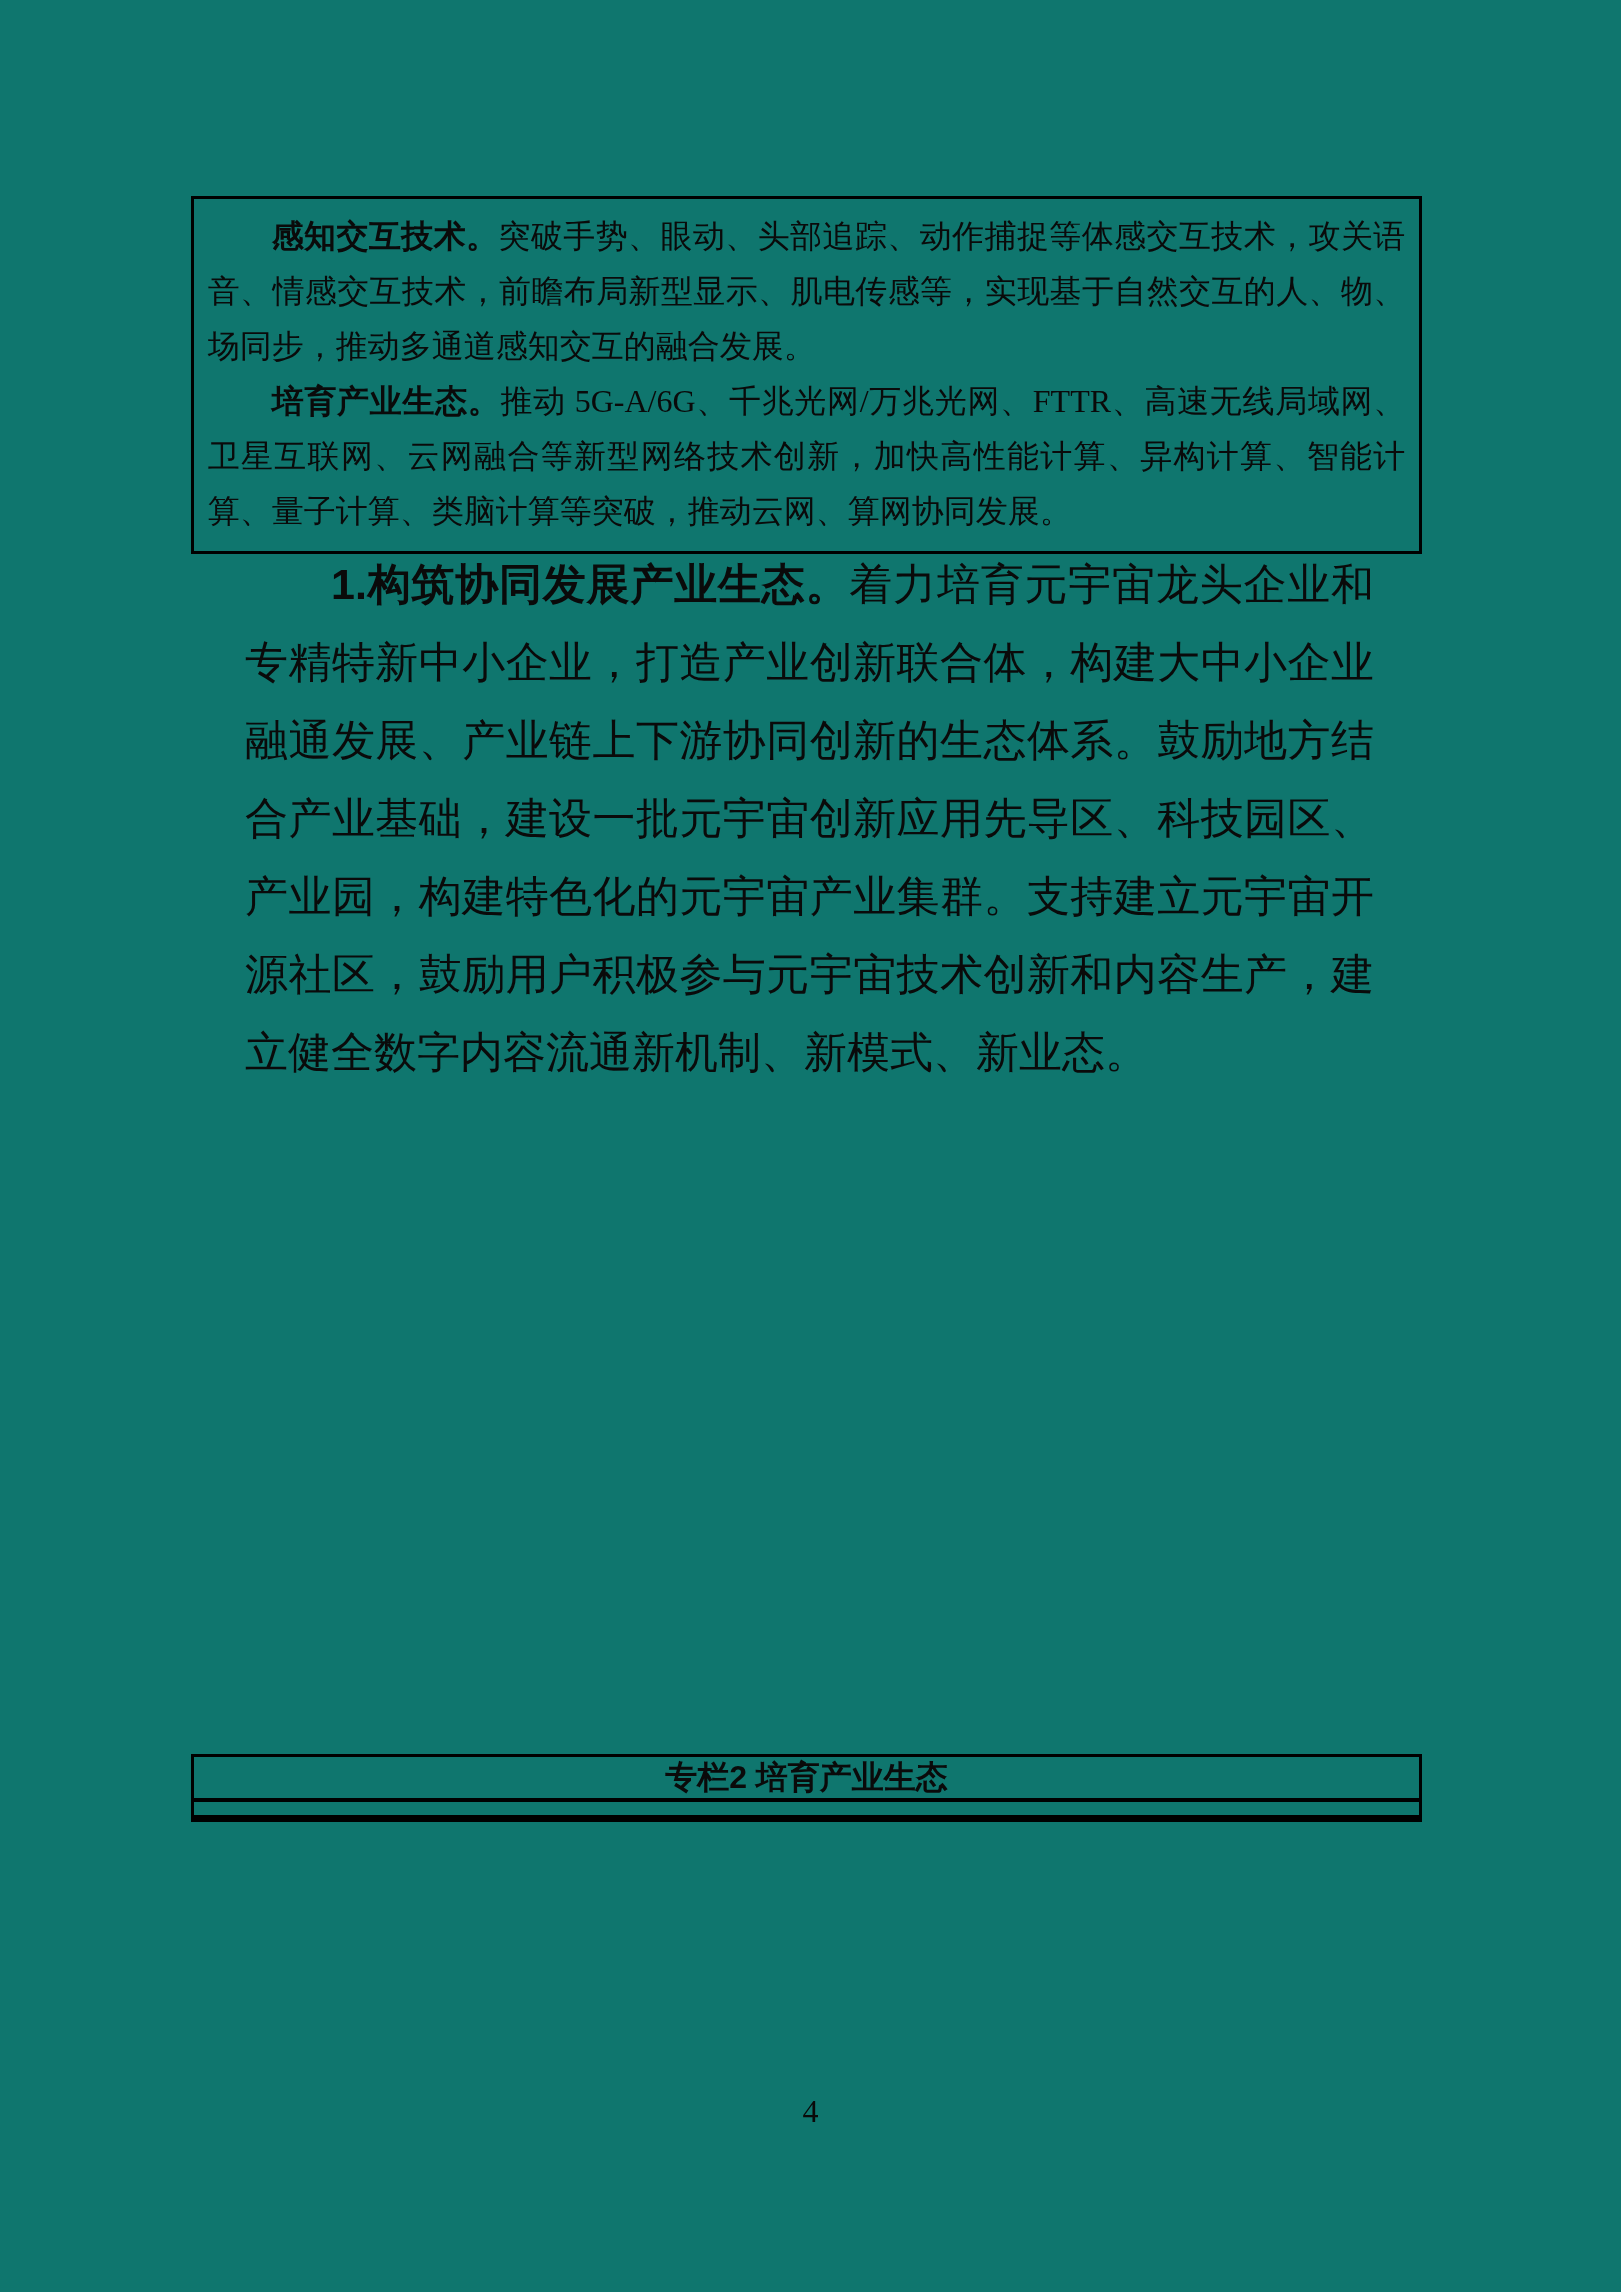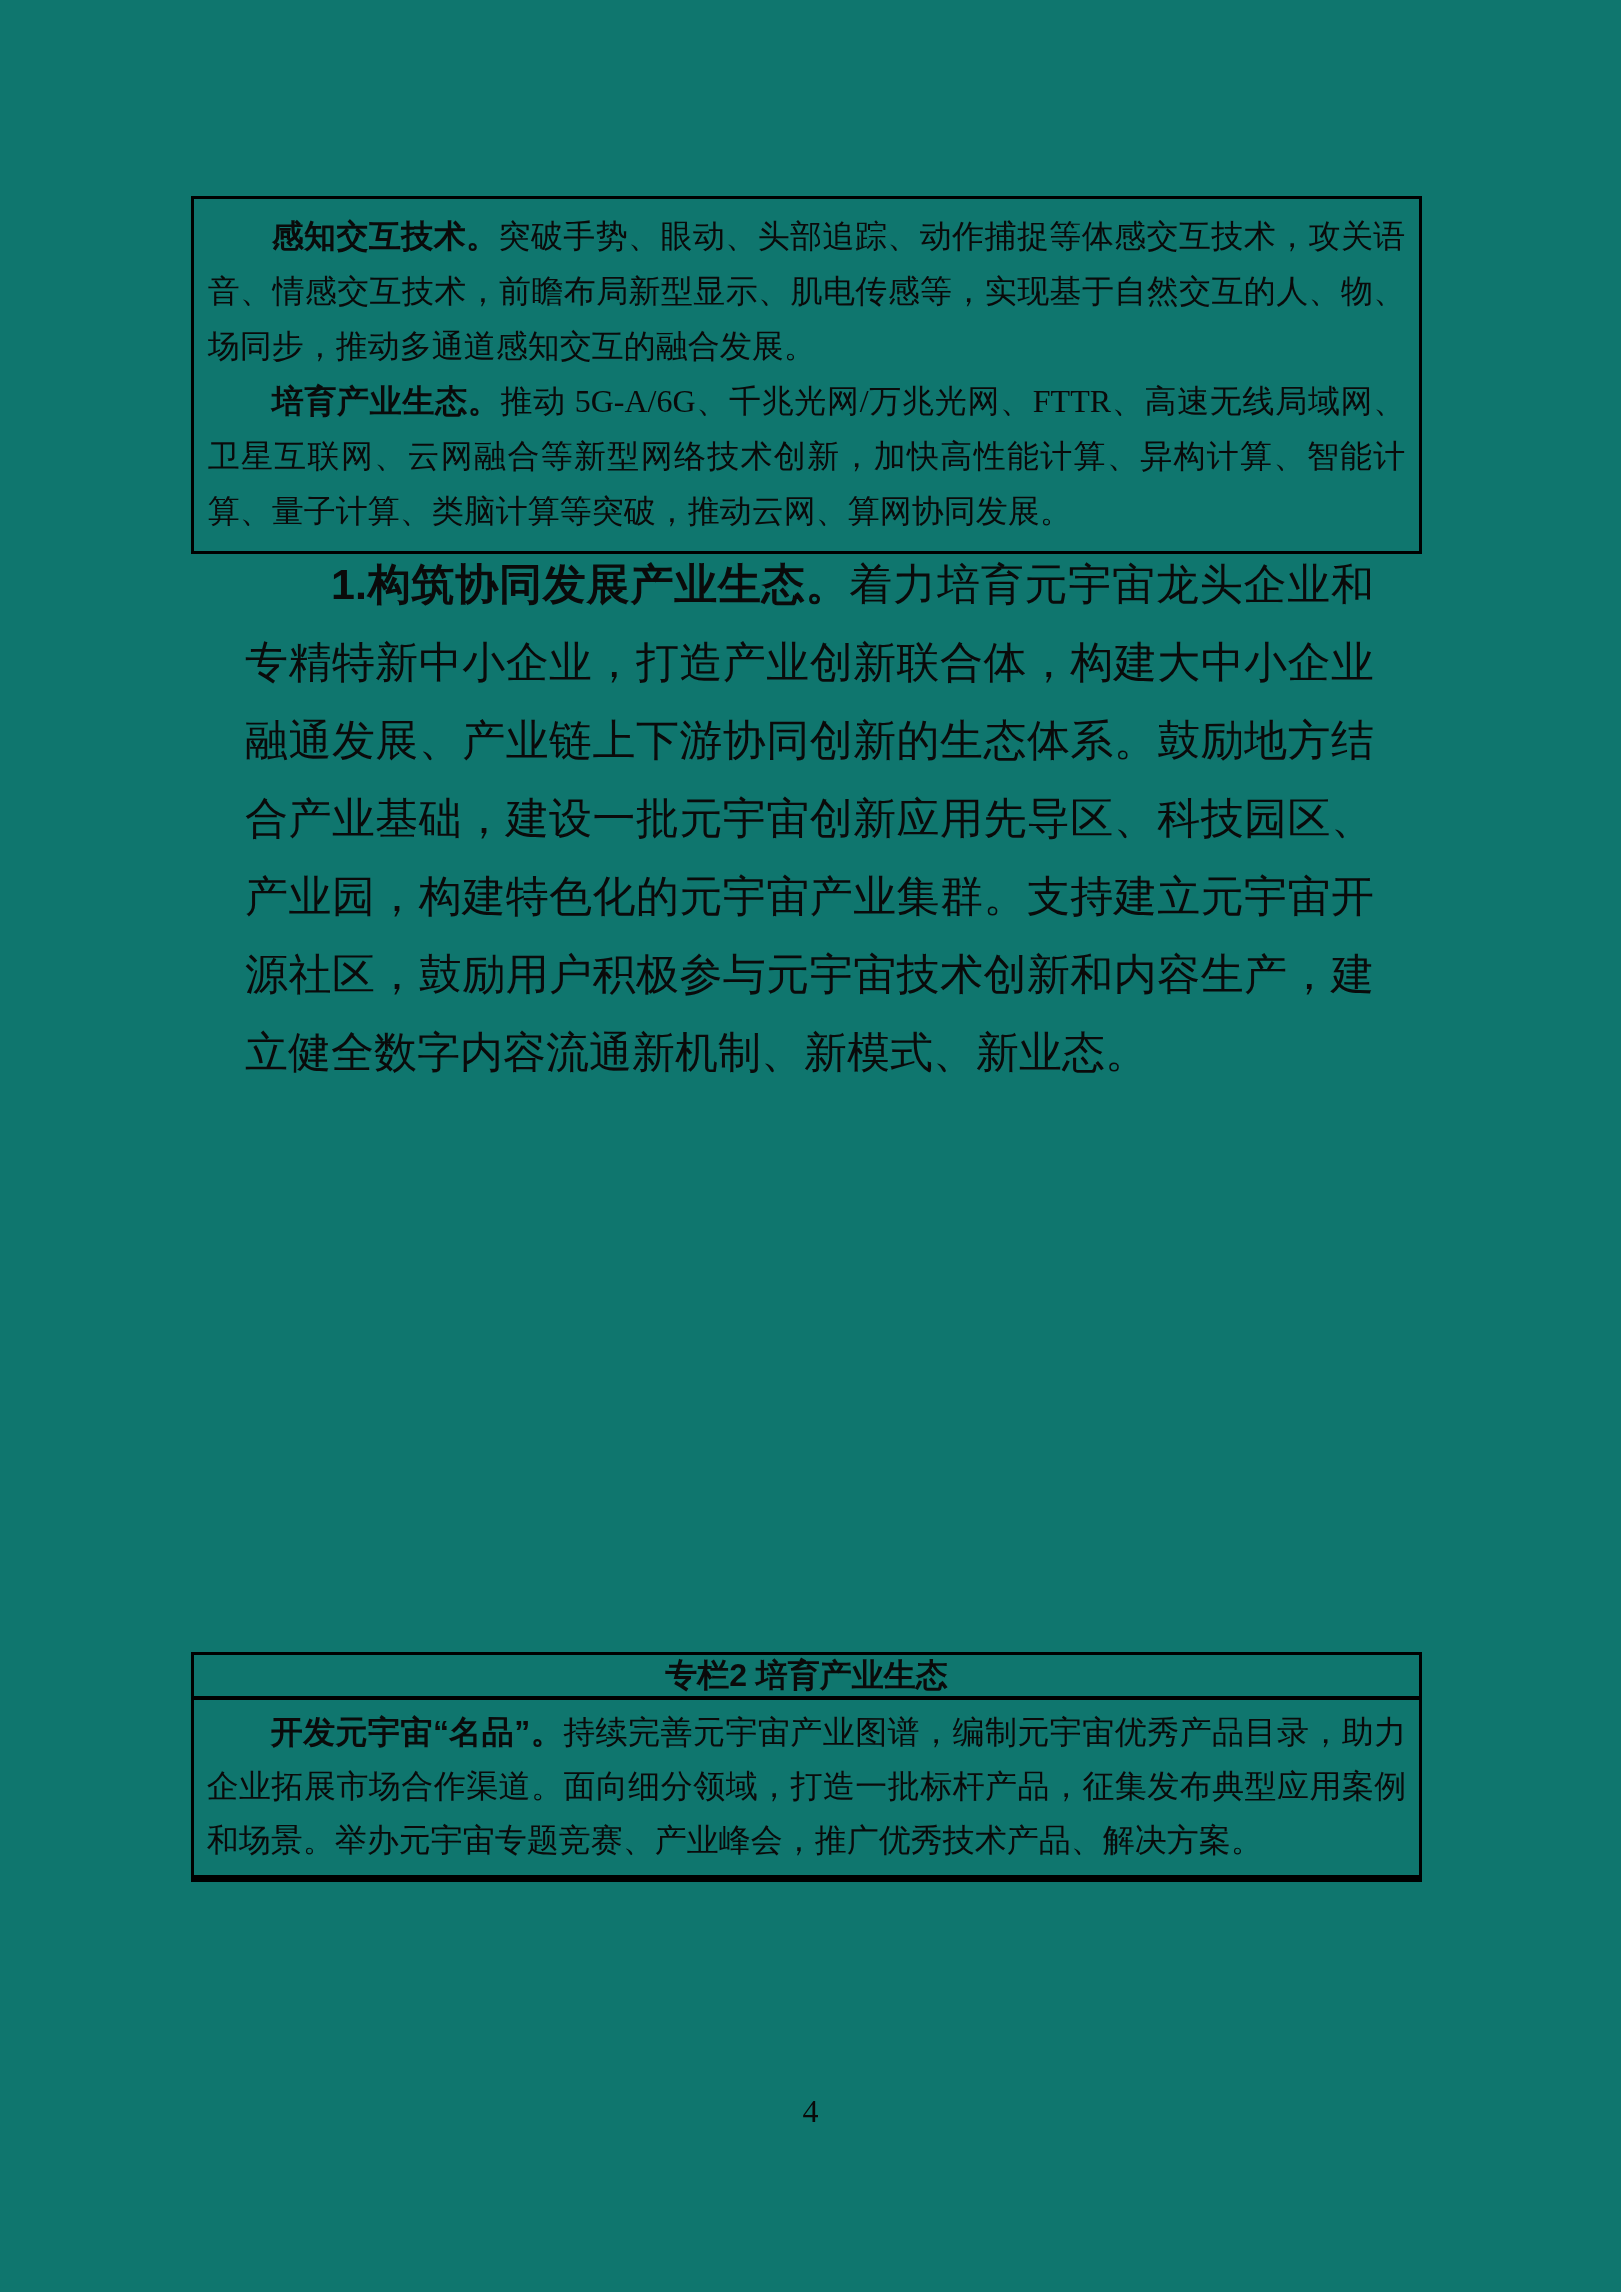--- a/index.html
+++ b/index.html
@@ -39,21 +39,21 @@
     width: 1129px;
     font-size: 43px;
     line-height: 78px;
     text-align: justify;
   }
   .main-text p { text-indent: 2em; margin-bottom: 9.8px; }
   
   .column-box {
     position: absolute;
     left: 191px;
-    top: 1652px;
+    top: 1754px;
     width: 1231px;
     border: 3.9px solid #000;
     border-bottom-width: 7.8px;
   }
   .column-title {
     text-align: center;
     font-weight: bold;
     font-family: "Liberation Sans", "DejaVu Sans", sans-serif;
     font-size: 32px;
     line-height: 41px;
@@ -87,20 +87,19 @@
     <p><span class="lead">培育产业生态。</span><span>推动 5G-A/6G、千兆光网/万兆光网、FTTR、高速无线局域网、卫星互联网、云网融合等新型网络技术创新，加快高性能计算、异构计算、智能计算、量子计算、类脑计算等突破，推动云网、算网协同发展。</span></p>
   </div>
 
   <div class="main-text">
     <p><span class="lead">1.构筑协同发展产业生态。</span><span>着力培育元宇宙龙头企业和专精特新中小企业，打造产业创新联合体，构建大中小企业融通发展、产业链上下游协同创新的生态体系。鼓励地方结合产业基础，建设一批元宇宙创新应用先导区、科技园区、产业园，构建特色化的元宇宙产业集群。支持建立元宇宙开源社区，鼓励用户积极参与元宇宙技术创新和内容生产，建立健全数字内容流通新机制、新模式、新业态。</span></p>
   </div>
 
   <div class="column-box">
     <div class="column-title">专栏2  培育产业生态</div>
     <div class="column-content">
-      <p><span class="lead">开发元宇宙“名品”。</span><span>持续完善元宇宙产业图谱，编制元宇宙优秀产品目录，助力企业拓展市场合作渠道。面向细分领域，打造一批标杆产品，征集发布典型应用案例和场景。举办元宇宙专题竞赛、产业峰会，推广优秀技术产品、解决方案。</span></p>
     </div>
   </div>
 
   <div class="page-number">4</div>
 
 </div>
 
 
 </body></html>

